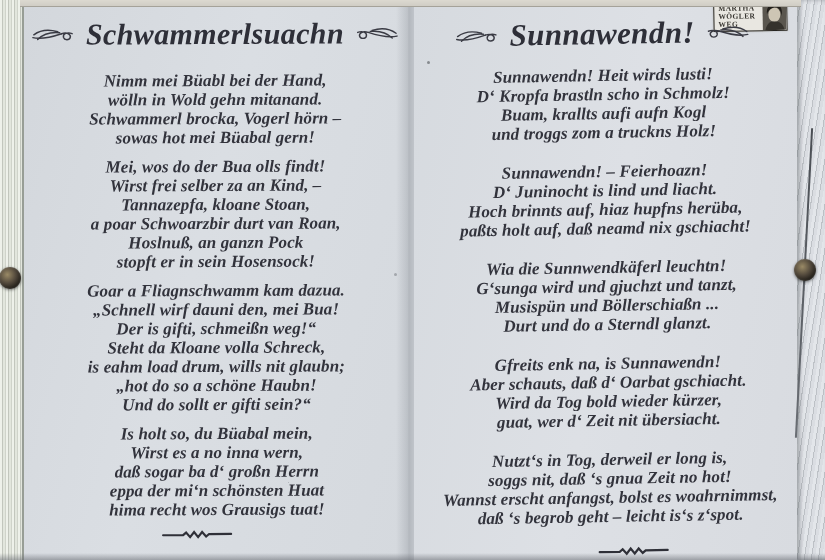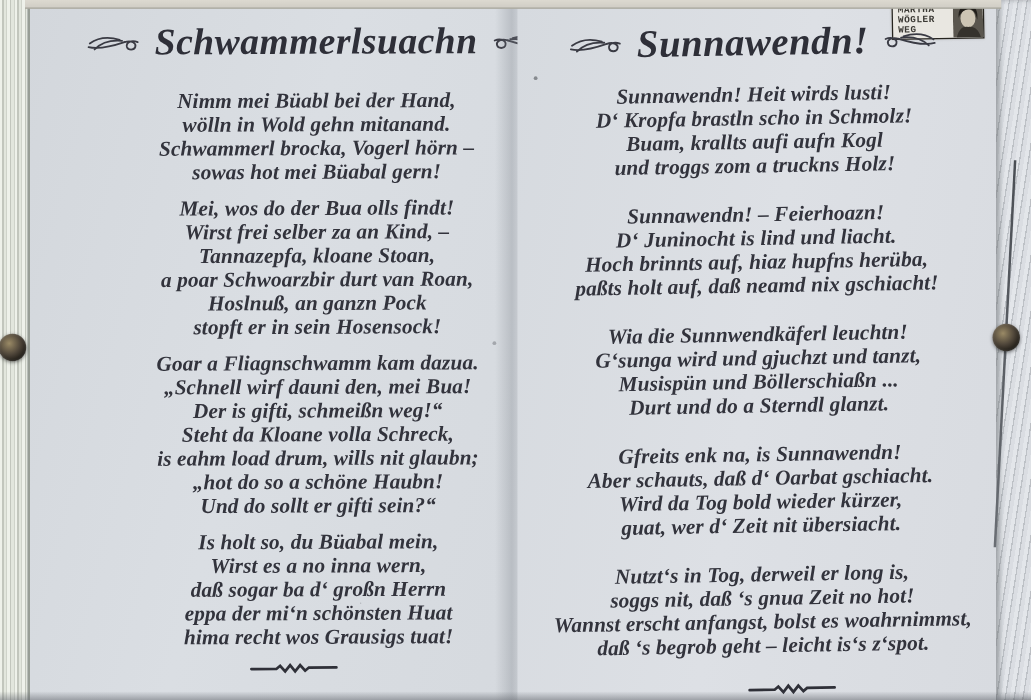--- a/index.html
+++ b/index.html
@@ -20,21 +20,21 @@
     background:repeating-linear-gradient(90deg,#eef1ea 0 2px,#c2c6bd 2px 3px,#e2e6dd 3px 5px,#cfd3ca 5px 6px);
     border-right:2px solid #979d95;}
 
   
   .right-edge{position:absolute;right:0;top:0;width:28px;height:560px;
     background:repeating-linear-gradient(99deg,#e3e6ea 0 3px,#bdc1c6 3px 4px,#dadde2 4px 7px);
     box-shadow:inset 3px 0 4px rgba(90,95,100,.45);}
 
   .page{position:absolute;top:0;height:560px;}
   .page-left{left:24px;width:384px;
-    background:linear-gradient(105deg,#d3d7dc,#dadee3 45%,#d5d9de);padding-left:38px;}
+    background:linear-gradient(105deg,#d3d7dc,#dadee3 45%,#d5d9de);}
   .page-right{left:414px;width:383px;
     background:linear-gradient(100deg,#d6dadf,#dde0e5 50%,#d8dbe0);}
 
   .gutter{position:absolute;left:396px;top:0;width:32px;height:560px;
     background:linear-gradient(90deg,rgba(118,124,132,0) 0%,rgba(118,124,132,.30) 42%,rgba(145,150,158,.22) 58%,rgba(118,124,132,0) 100%);}
 
   .page-inner{position:relative;height:100%;box-sizing:border-box;padding-top:14px;}
   .tilt-left{transform:rotate(-0.25deg);}
   .tilt-right{transform:rotate(-1deg);transform-origin:50% 40%;}
 
@@ -56,21 +56,21 @@
   .squiggle{display:block;width:72px;height:12px;margin:6px auto 0;}
   .page-left  .squiggle{transform:translateX(-20px);}
   .page-right .squiggle{transform:translateX(22px);margin-top:0;}
 
   
   .badge{position:absolute;top:4px;right:6px;width:74px;height:30px;box-sizing:border-box;
     border:1.5px solid #26241f;background:#e9e7e1;display:flex;overflow:hidden;
     box-shadow:0 0 2px rgba(60,60,55,.3);}
   .badge-text{flex:1;padding:2px 0 0 4px;font-weight:bold;font-size:7.5px;line-height:8.2px;
     letter-spacing:.4px;color:#3a3833;}
-  .badge-text span{display:block;font-family:Liberation Mono, monospace;}
+  .badge-text span{display:block;}
   .portrait{width:24px;height:100%;flex:none;}
 
   
   .knob{position:absolute;width:22px;height:22px;border-radius:50%;
     background:radial-gradient(circle at 38% 35%,#9a8a66,#4f463a 45%,#15130f 80%);
     box-shadow:0 1px 3px rgba(0,0,0,.5), inset 0 0 2px rgba(255,255,255,.25);}
   .knob-left{left:-1px;top:267px;}
   .knob-right{left:794px;top:259px;}
   .wire{position:absolute;left:803px;top:128px;width:2px;height:310px;
     background:linear-gradient(#4a4e54,#6a6e74);transform:rotate(3deg);}

